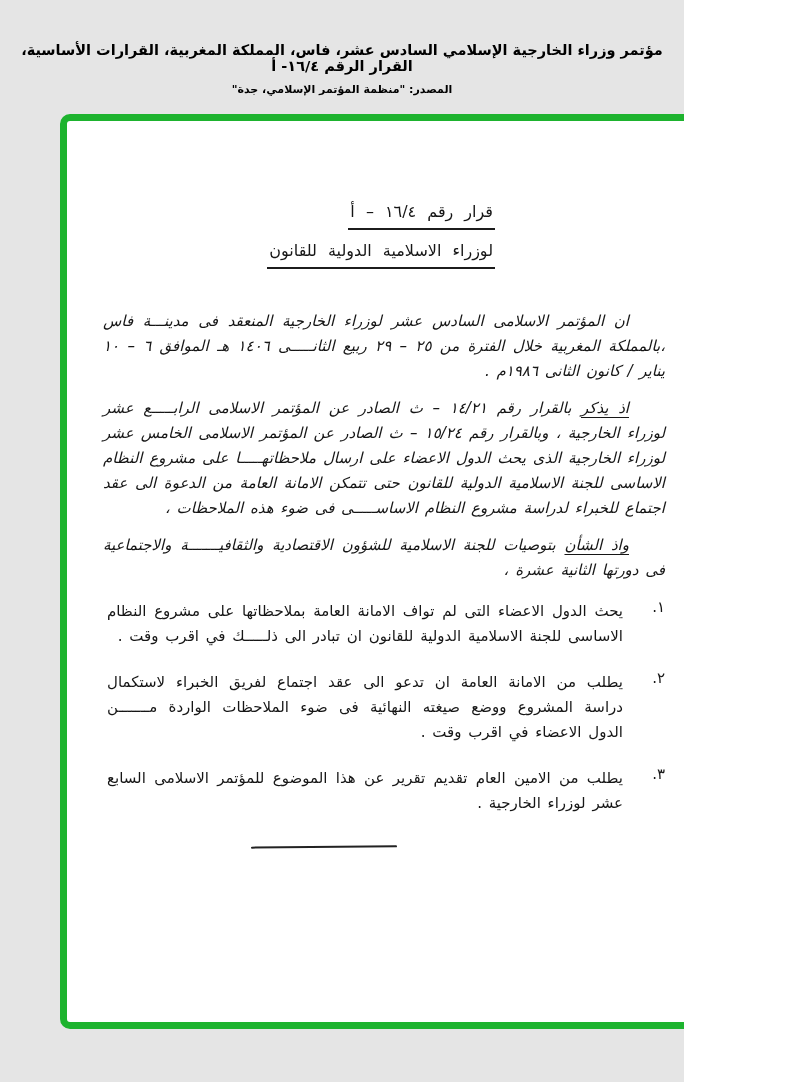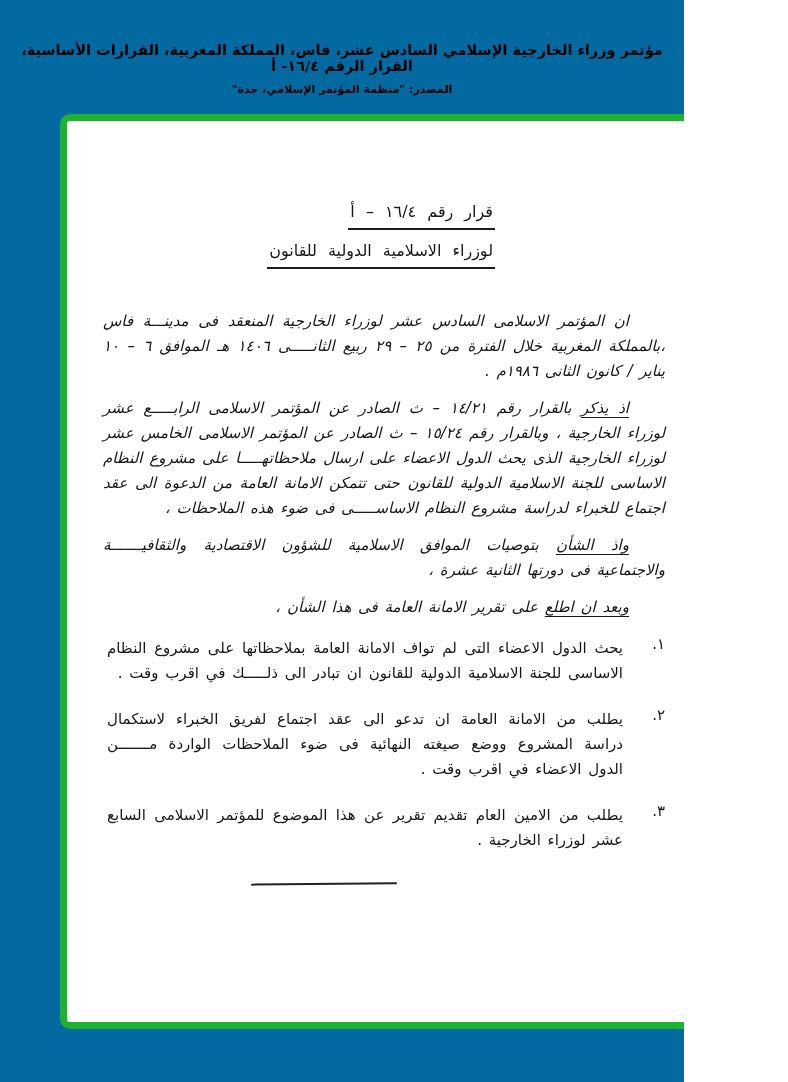--- a/index.html
+++ b/index.html
@@ -1,17 +1,17 @@
 <!DOCTYPE html>
 <html lang="ar"><head>
 <meta charset="utf-8">
 <style>
   html,body{margin:0;padding:0;background:#ffffff;}
   .page{
-    position:relative;width:684px;height:1082px;background:#0369a1;overflow:hidden;
+    position:relative;width:684px;height:1082px;background:#e5e5e5;overflow:hidden;
     font-family:"DejaVu Sans",sans-serif;color:#161616;
   }
   
   .hdr{position:absolute;top:42px;left:0;right:0;text-align:center;direction:rtl;color:#000;}
   .hdr-l1{font-size:14.5px;font-weight:700;}
   .hdr-l2{font-size:11px;font-weight:700;margin-top:9px;}
   
   .frame{
     position:absolute;left:60px;top:114px;width:664px;height:901px;
     border:7px solid #1db32e;border-radius:10px;background:#ffffff;
@@ -56,23 +56,22 @@
 
       <div class="title-block">
         <div class="t-line">قرار رقم ١٦/٤ – أ</div>
         <div class="t-line">لوزراء الاسلامية الدولية للقانون</div>
       </div>
 
       <p class="para"><span>ان المؤتمر الاسلامى السادس عشر لوزراء الخارجية المنعقد فى مدينـــة فاس ،بالمملكة المغربية خلال الفترة من ٢٥ – ٢٩ ربيع الثانـــــى ١٤٠٦ هـ الموافق ٦ – ١٠ يناير / كانون الثانى ١٩٨٦م .</span></p>
 
       <p class="para"><span class="u">اذ يذكر</span><span> بالقرار رقم ١٤/٢١ – ث الصادر عن المؤتمر الاسلامى الرابـــــع عشر لوزراء الخارجية ، وبالقرار رقم ١٥/٢٤ – ث الصادر عن المؤتمر الاسلامى الخامس عشر لوزراء الخارجية الذى يحث الدول الاعضاء على ارسال ملاحظاتهـــــا على مشروع النظام الاساسى للجنة الاسلامية الدولية للقانون حتى تتمكن الامانة العامة من الدعوة الى عقد اجتماع للخبراء لدراسة مشروع النظام الاساســـــى فى ضوء هذه الملاحظات ،</span></p>
 
-      <p class="para"><span class="u">واذ الشأن</span><span> بتوصيات الموافق الاسلامية للشؤون الاقتصادية والثقافيـــــــة والاجتماعية فى دورتها الثانية عشرة ،</span></p>
+      <p class="para"><span class="u">واذ الشأن</span><span> بتوصيات للجنة الاسلامية للشؤون الاقتصادية والثقافيـــــــة والاجتماعية فى دورتها الثانية عشرة ،</span></p>
 
-      <p class="para"><span class="u">وبعد ان اطلع</span><span> على تقرير الامانة العامة فى هذا الشأن ،</span></p>
 
       <div class="items">
         <div class="item">
           <span class="marker">١.</span>
           <p class="item-text">يحث الدول الاعضاء التى لم تواف الامانة العامة بملاحظاتها على مشروع النظام الاساسى للجنة الاسلامية الدولية للقانون ان تبادر الى ذلـــــك في اقرب وقت .</p>
         </div>
         <div class="item">
           <span class="marker">٢.</span>
           <p class="item-text">يطلب من الامانة العامة ان تدعو الى عقد اجتماع لفريق الخبراء لاستكمال دراسة المشروع ووضع صيغته النهائية فى ضوء الملاحظات الواردة مـــــــن الدول الاعضاء في اقرب وقت .</p>
         </div>

